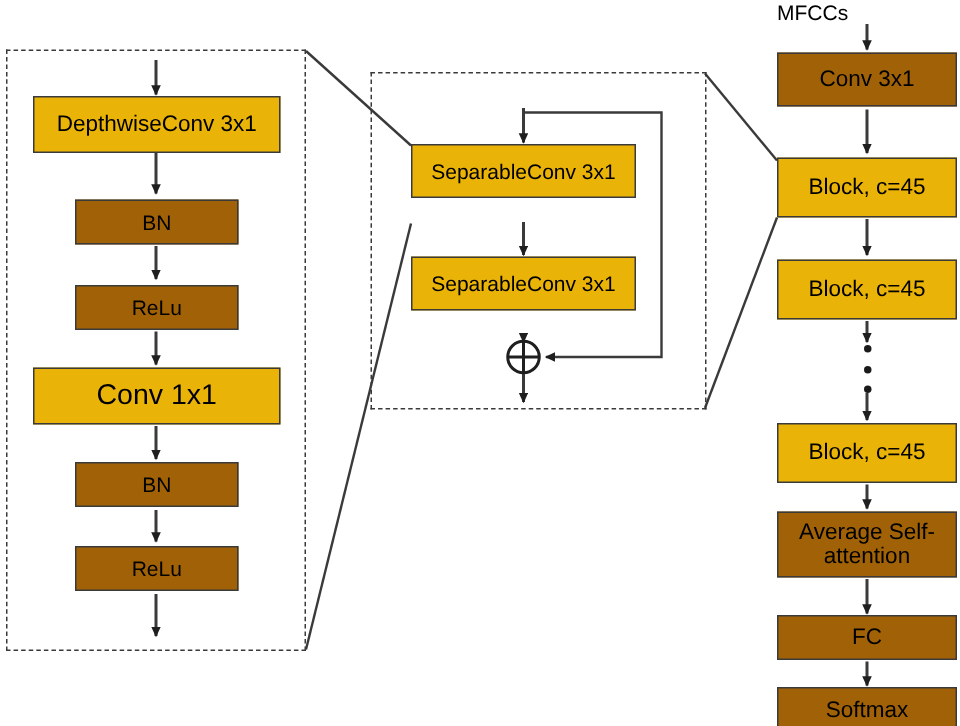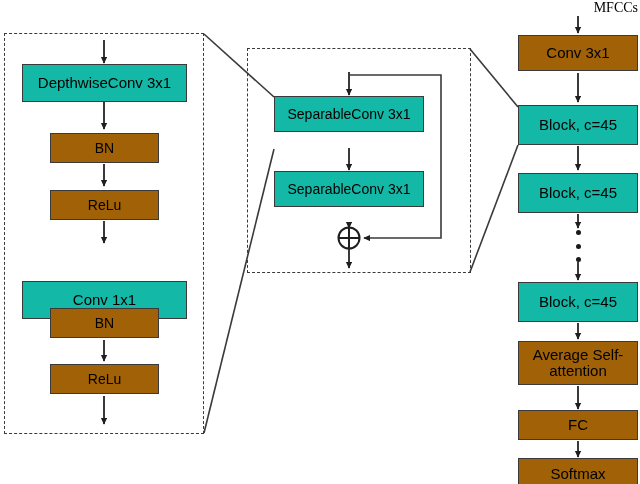--- a/index.html
+++ b/index.html
@@ -10,38 +10,38 @@
     position:absolute;
     box-sizing:border-box;
     border:1.5px solid #3a3a3a;
     display:flex;align-items:center;justify-content:center;
     text-align:center;
     color:#000000;
     line-height:1.05;
     font-family:"Liberation Sans", sans-serif;
     white-space:pre-line;
   }
-  .green{background:#14b8a6;}
+  .green{background:#eab308;}
   .gray{background:#a16207;}
 
   .dashbox{
     position:absolute;
     box-sizing:border-box;
     border:1.6px dashed #3a3a3a;
     background:transparent;
   }
 
   
   #wires{position:absolute;left:0;top:0;width:640px;height:484px;pointer-events:none;}
 
   .toptext{
     position:absolute;
     color:#000;
-    font-family:Liberation Serif, serif;
-    text-align:right;
+    font-family:Liberation Sans, sans-serif;
+    text-align:left;
   }
 
   .dots{
     position:absolute;
     display:flex;flex-direction:column;align-items:center;justify-content:space-between;
   }
   .dots i{display:block;width:5px;height:5px;border-radius:50%;background:#1a1a1a;}
 </style>
 </head>
 <body>
@@ -97,21 +97,21 @@
       <line x1="349" y1="227.5" x2="349" y2="248.5" stroke="#1f1f1f" stroke-width="2"></line>
     </g>
   </svg>
 
   <div class="node green" style="left:22px;top:64px;width:165px;height:38px;font-size:15px;">DepthwiseConv 3x1</div>
 
   <div class="node gray" style="left:50px;top:133px;width:109px;height:30px;font-size:14px;">BN</div>
 
   <div class="node gray" style="left:50px;top:190px;width:109px;height:30px;font-size:14px;">ReLu</div>
 
-  <div class="node green" style="left:22px;top:245px;width:165px;height:38px;font-size:15px;margin-top:36px;">Conv 1x1</div>
+  <div class="node green" style="left:22px;top:245px;width:165px;height:38px;font-size:19px;">Conv 1x1</div>
 
   <div class="node gray" style="left:50px;top:308px;width:109px;height:30px;font-size:14px;">BN</div>
 
   <div class="node gray" style="left:50px;top:364px;width:109px;height:30px;font-size:14px;">ReLu</div>
 
   <div class="node green" style="left:274px;top:96px;width:150px;height:36px;font-size:14px;">SeparableConv 3x1</div>
 
   <div class="node green" style="left:274px;top:171px;width:150px;height:36px;font-size:14px;">SeparableConv 3x1</div>
 
   <div class="toptext" style="left:518px;top:0px;width:120px;font-size:14px;">MFCCs</div>

